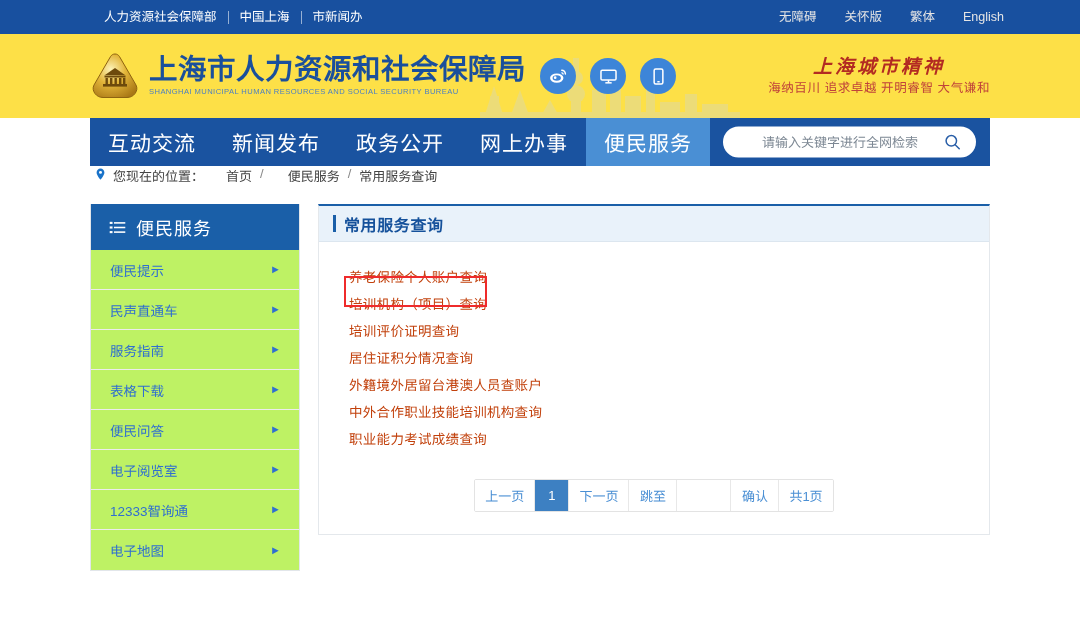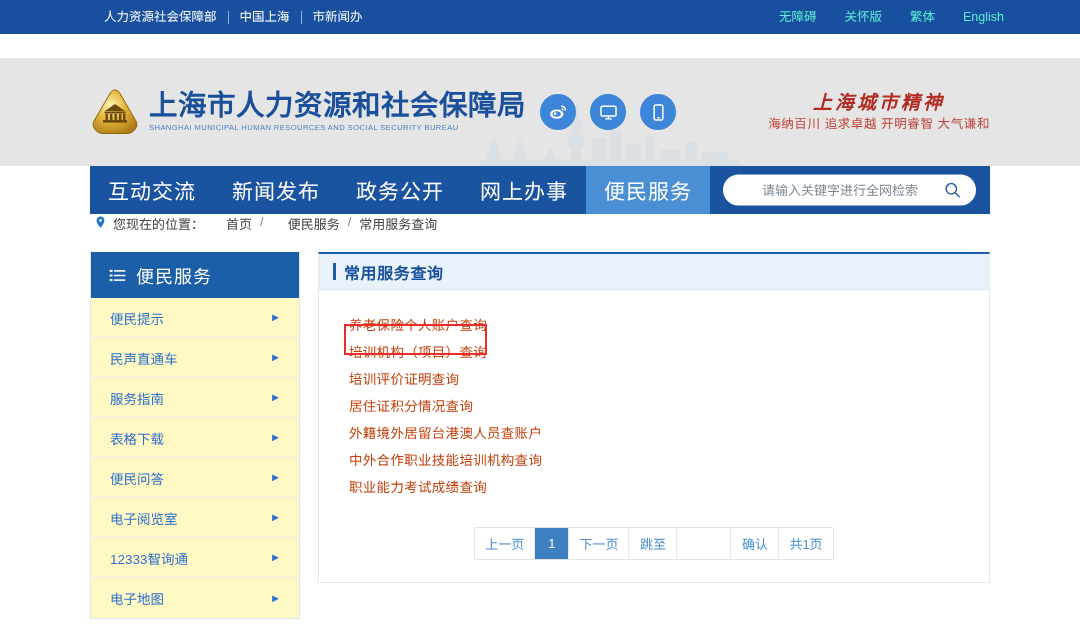--- a/index.html
+++ b/index.html
@@ -41,33 +41,32 @@
     padding: 0 11px;
     line-height: 14px;
   }
   .topbar-left a:first-child { padding-left: 0; }
   .topbar-sep {
     width: 1px;
     height: 13px;
     background: rgba(255,255,255,0.55);
   }
   .topbar-right a {
-    color: #5eead4;
+    color: #e5e5e5;
     text-decoration: none;
     margin-left: 28px;
     line-height: 14px;
   }
 
   
   .masthead {
-    height: 108px;
-    background: #e5e5e5;
+    height: 84px;
+    background: #fde047;
     position: relative;
     overflow: hidden;
-    margin-top: 24px;
   }
   .masthead-inner {
     width: 900px;
     margin: 0 auto;
     height: 100%;
     position: relative;
     display: flex;
     align-items: center;
   }
   .skyline {
@@ -248,21 +247,21 @@
   .sidebar-item {
     height: 40px;
     display: flex;
     align-items: center;
     justify-content: space-between;
     padding: 0 18px 0 19px;
     border-bottom: 1px solid #ececec;
     color: #2f6fd0;
     font-size: 13.5px;
     text-decoration: none;
-    background: #fef9c3;
+    background: #bef264;
   }
   .sidebar-item:last-child { border-bottom: none; }
   .arrow { color: #2f6fd0; font-size: 11px; line-height: 1; }
 
   
   .panel {
     flex: 1;
     border: 1px solid #e4e8ec;
     border-top: 2px solid #1a5fa8;
     background: #ffffff;

